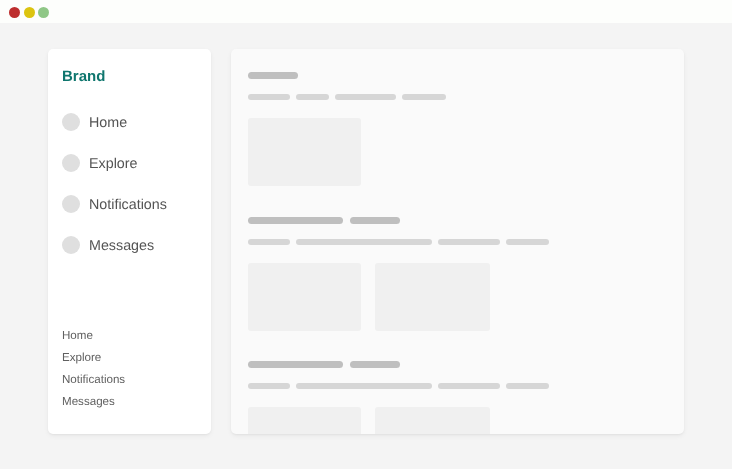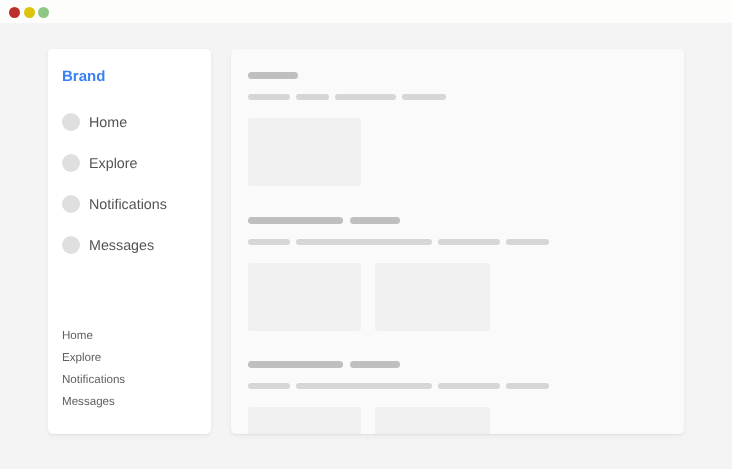--- a/index.html
+++ b/index.html
@@ -14,21 +14,21 @@
   .dot{width:11px;height:11px;border-radius:50%;flex:none;position:relative;top:0.5px;}
 
   
   .app{position:absolute;left:48px;top:49px;display:flex;gap:20px;}
 
   
   .sidebar{width:163px;height:385px;background:#ffffff;border-radius:5px;
            box-sizing:border-box;position:relative;
            box-shadow:0 1px 2px rgba(0,0,0,0.04),0 2px 5px rgba(0,0,0,0.05);}
   .brand{position:absolute;left:14px;top:20px;font-size:15px;font-weight:bold;
-         color:#3b82f6;line-height:1;}
+         color:#0f766e;line-height:1;}
   .navlist{position:absolute;left:14px;top:64px;}
   .navitem{display:flex;align-items:center;height:18px;margin-bottom:23px;}
   .navdot{width:18px;height:18px;border-radius:50%;background:#dfdfdf;flex:none;}
   .navlabel{margin-left:9px;font-size:14.3px;color:#545454;line-height:1;
             white-space:nowrap;position:relative;top:1px;}
   .linklist{position:absolute;left:14px;top:280px;}
   .linkitem{font-size:11.6px;color:#606060;height:22px;line-height:14px;
             white-space:nowrap;}
 
   

